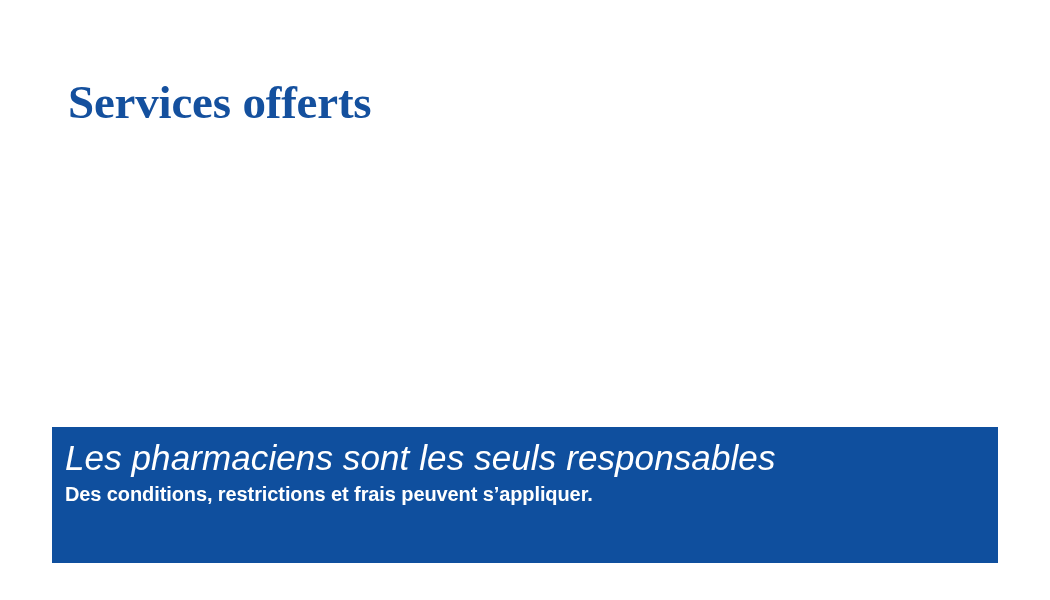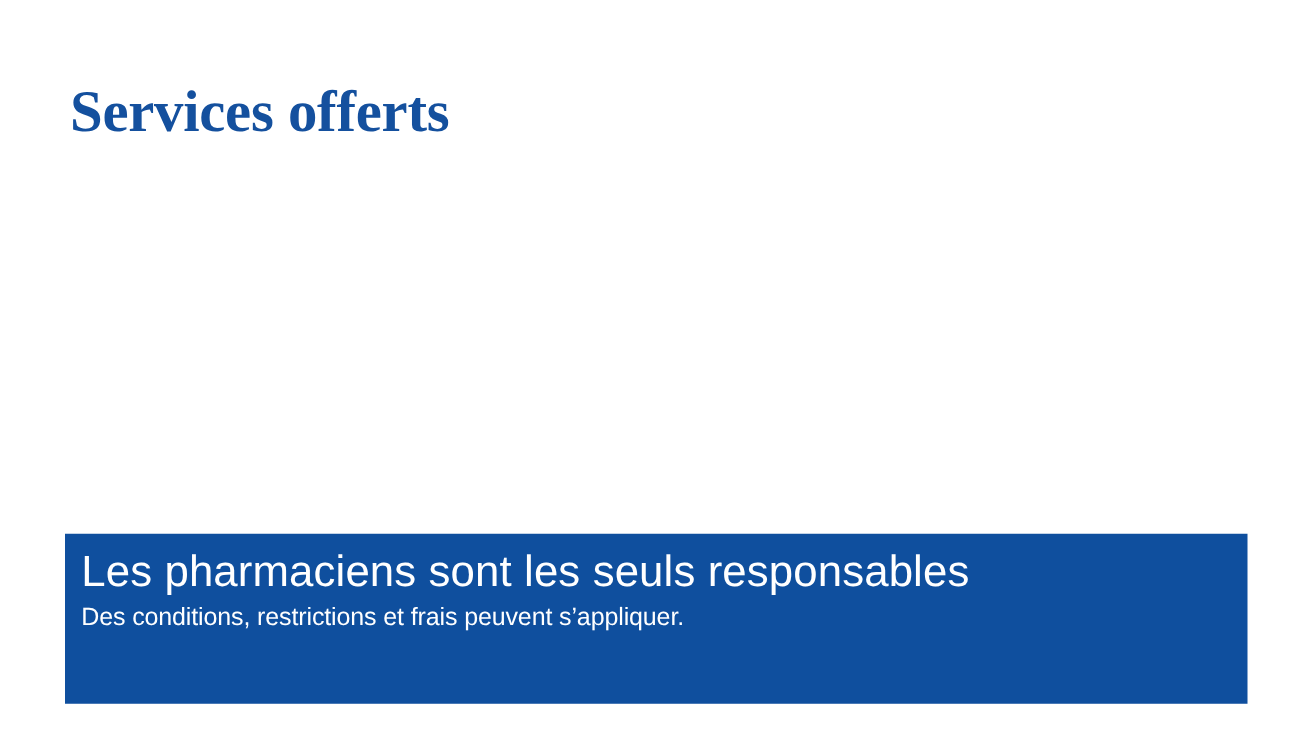--- a/index.html
+++ b/index.html
@@ -20,21 +20,21 @@
     width: 1050px;
     height: 600px;
     background: #ffffff;
   }
 
   
   .slide-title {
     position: absolute;
     left: 52px;
     top: 62px;
-    margin: 4px;
+    margin: 16px;
     font-family: "Liberation Serif", "DejaVu Serif", serif;
     font-weight: bold;
     font-size: 47px;
     line-height: 1.05;
     letter-spacing: -0.2px;
     color: #14509E;
     white-space: nowrap;
   }
 
   
@@ -61,31 +61,32 @@
 
   .callout-main {
     margin: 0;
     color: #ffffff;
     font-family: "Liberation Sans", sans-serif;
     font-weight: 300;
     font-size: 35px;
     line-height: 43px;
     letter-spacing: 0.1px;
     white-space: nowrap;
+    font-style: italic;
   }
 
   .callout-main .callout-line {
     display: block;
   }
 
   .callout-sub {
     margin: 3px 0 0 0;
     color: #ffffff;
     font-family: "Liberation Sans", sans-serif;
-    font-weight: 400;
+    font-weight: 700;
     font-size: 20px;
     line-height: 25px;
     letter-spacing: -0.1px;
     white-space: nowrap;
   }
 </style>
 </head>
 <body>
 
 <div class="slide">

